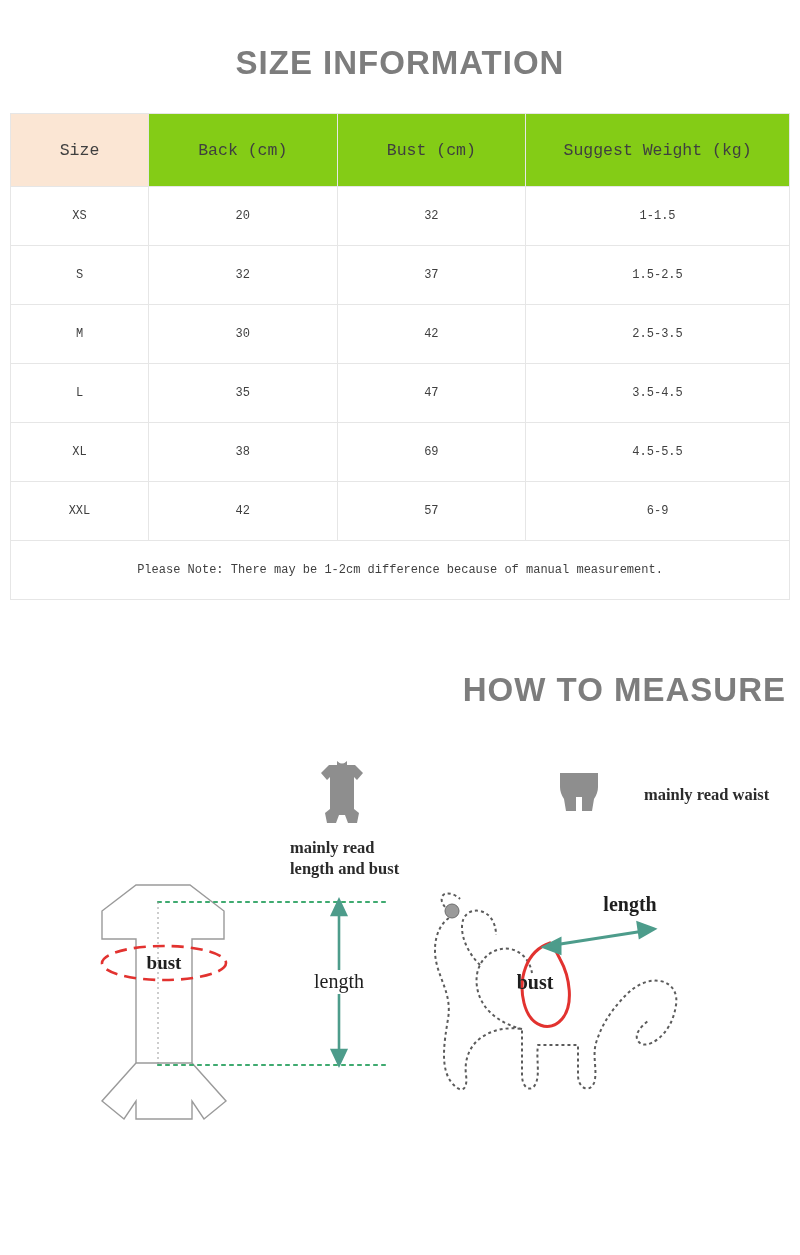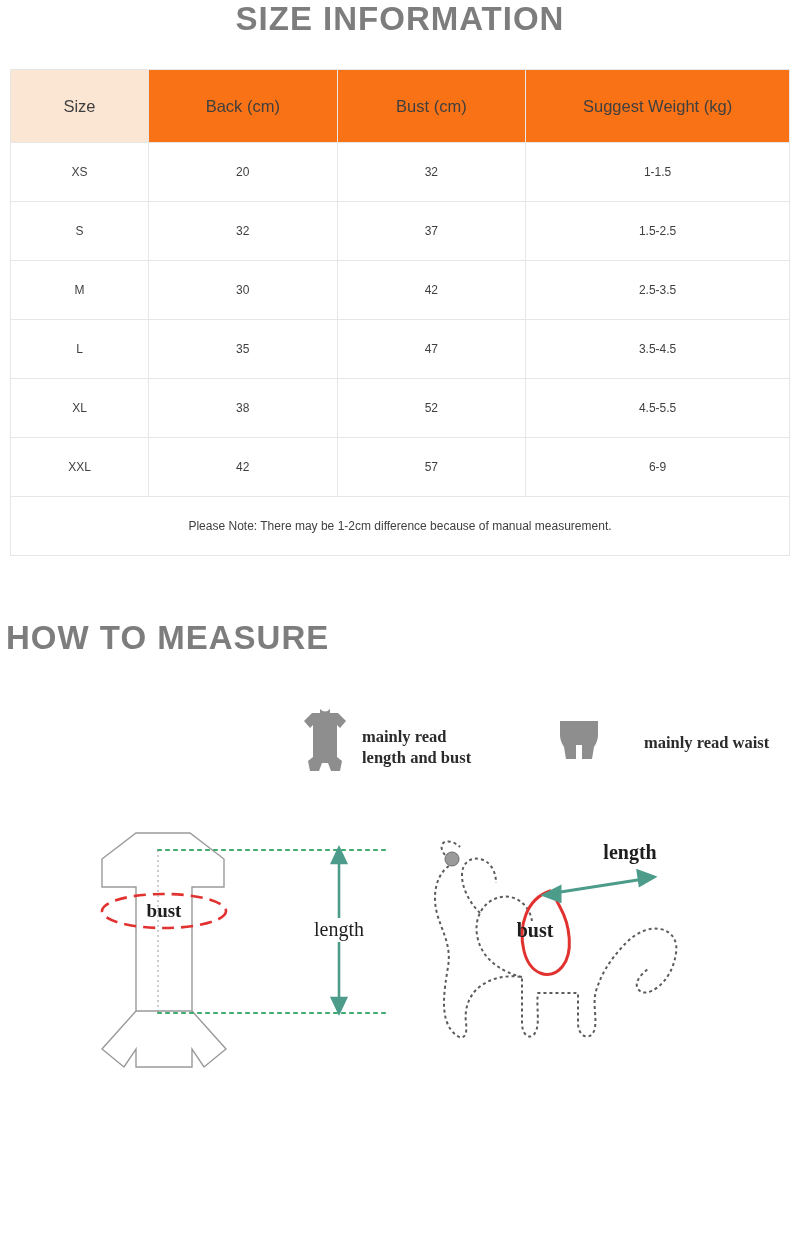--- a/index.html
+++ b/index.html
@@ -21,77 +21,79 @@
     position: relative;
   }
 
   
   .main-title {
     text-align: center;
     font-size: 33px;
     letter-spacing: 1px;
     color: #7d7d7d;
     font-weight: bold;
+    padding-top: 44px;
     margin: 0;
   }
 
   
   .table-wrap {
     margin: 31px 10px 0 10px;
     border: 1px solid #e6e6e6;
     box-sizing: border-box;
   }
   table.size-table {
     width: 100%;
     border-collapse: collapse;
     table-layout: fixed;
+    font-family: Liberation Mono, monospace;
   }
   table.size-table th,
   table.size-table td {
     border-right: 1px solid #e6e6e6;
     border-bottom: 1px solid #e6e6e6;
     text-align: center;
     font-weight: normal;
     font-size: 12px;
     color: #3f3f3f;
     height: 56px;
     vertical-align: middle;
   }
   table.size-table tr th:last-child,
   table.size-table tr td:last-child {
     border-right: none;
   }
   table.size-table thead th {
-    background: #f97316;
+    background: #84cc16;
     height: 70px;
     font-size: 16.5px;
     color: #3f3f3f;
   }
   table.size-table thead th:first-child { background: #fbe6d4; }
   .col-size  { width: 17.6%; }
   .col-back  { width: 24.2%; }
   .col-bust  { width: 24.2%; }
   .col-weight{ width: 34.0%; }
 
   .note-row td {
     border-right: none !important;
     border-bottom: none !important;
     font-size: 16px;
     color: #3f3f3f;
     height: 55px;
   }
 
   
   .measure-title {
-    text-align: left;
+    text-align: right;
     font-size: 33px;
     letter-spacing: 1px;
     color: #7d7d7d;
     font-weight: bold;
-    margin: 6px;
+    margin: 14px;
     padding-top: 57px;
   }
 
   .icon-row {
     position: relative;
     height: 110px;
     margin-top: 38px;
   }
   .icon-item {
     position: absolute;
@@ -101,21 +103,21 @@
   .icon-item .caption {
     font-family: "Liberation Serif", serif;
     font-weight: bold;
     font-size: 16.5px;
     color: #2b2b2b;
     line-height: 1.28;
     margin-left: 6px;
     white-space: pre-line;
   }
   #icon-1 { left: 46px;  top: 22px; }
-  #icon-2 { left: 294px; top: 14px; }
+  #icon-2 { left: 284px; top: 14px; flex-direction: column; }
   #icon-3 { left: 552px; top: 22px; gap: 32px; }
 
   
   .diagram-row {
     position: relative;
     height: 320px;
     margin-top: 12px;
   }
   #shirt-diagram { position: absolute; left: 40px;  top: 0; }
   #dog-diagram   { position: absolute; left: 410px; top: 0; }
@@ -163,21 +165,21 @@
         </tr>
         <tr>
           <td>L</td>
           <td>35</td>
           <td>47</td>
           <td>3.5-4.5</td>
         </tr>
         <tr>
           <td>XL</td>
           <td>38</td>
-          <td>52</td>
+          <td>69</td>
           <td>4.5-5.5</td>
         </tr>
         <tr>
           <td>XXL</td>
           <td>42</td>
           <td>57</td>
           <td>6-9</td>
         </tr>
         <tr class="note-row">
           <td colspan="4">Please Note: There may be 1-2cm difference because of manual measurement.</td>

